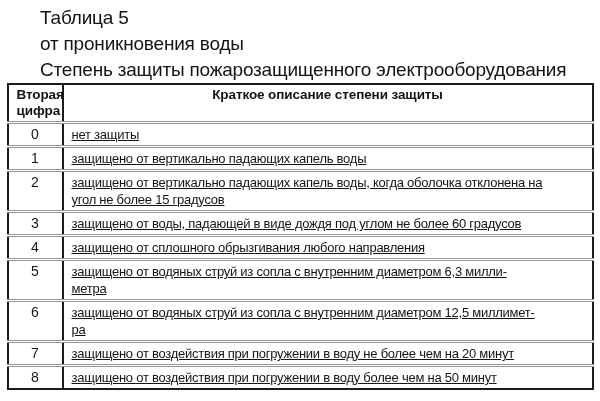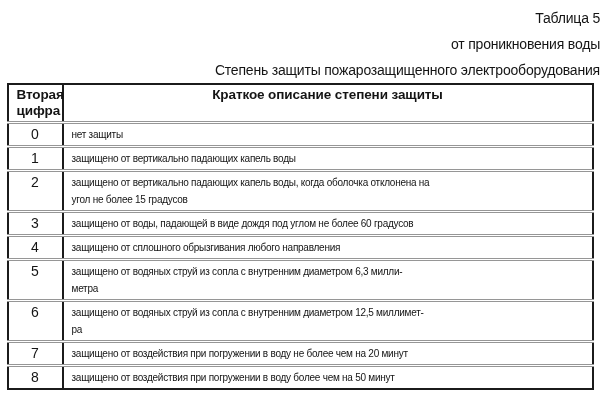--- a/index.html
+++ b/index.html
@@ -13,25 +13,26 @@
     width: 600px; height: 401px;
     background: #ffffff;
     font-family: "Liberation Sans", sans-serif;
     color: var(--text);
     overflow: hidden;
   }
   .page { width: 600px; height: 401px; }
 
   .heading {
     padding-top: 5px;
-    text-align: right;
-    font-size: 14px;
+    text-align: left;
+    font-size: 19px;
     line-height: 26px;
     letter-spacing: -0.2px;
     color: var(--text);
+    padding-left: 40px;
   }
   .heading div { white-space: nowrap; }
 
   table.tbl {
     border-collapse: collapse;
     table-layout: fixed;
     width: 587px;
     margin: 0 auto 0 auto;
     border: 2px solid var(--line-black);
   }
@@ -54,26 +55,27 @@
   }
   tbody tr { border-top: 3px double var(--line-gray); }
 
   td.cell-digit {
     text-align: center;
     font-size: 14px;
     line-height: 17px;
     padding-top: 2px;
   }
   td.cell-desc {
-    font-size: 10px;
+    font-size: 13px;
     line-height: 17px;
     letter-spacing: -0.25px;
     white-space: pre-line;
     padding-top: 2px;
     padding-bottom: 2px;
+    text-decoration: underline;
   }
 </style>
 </head>
 <body>
 
 <div class="page">
 
   <div class="heading">
     <div>Таблица 5</div>
     <div>от проникновения воды</div>

